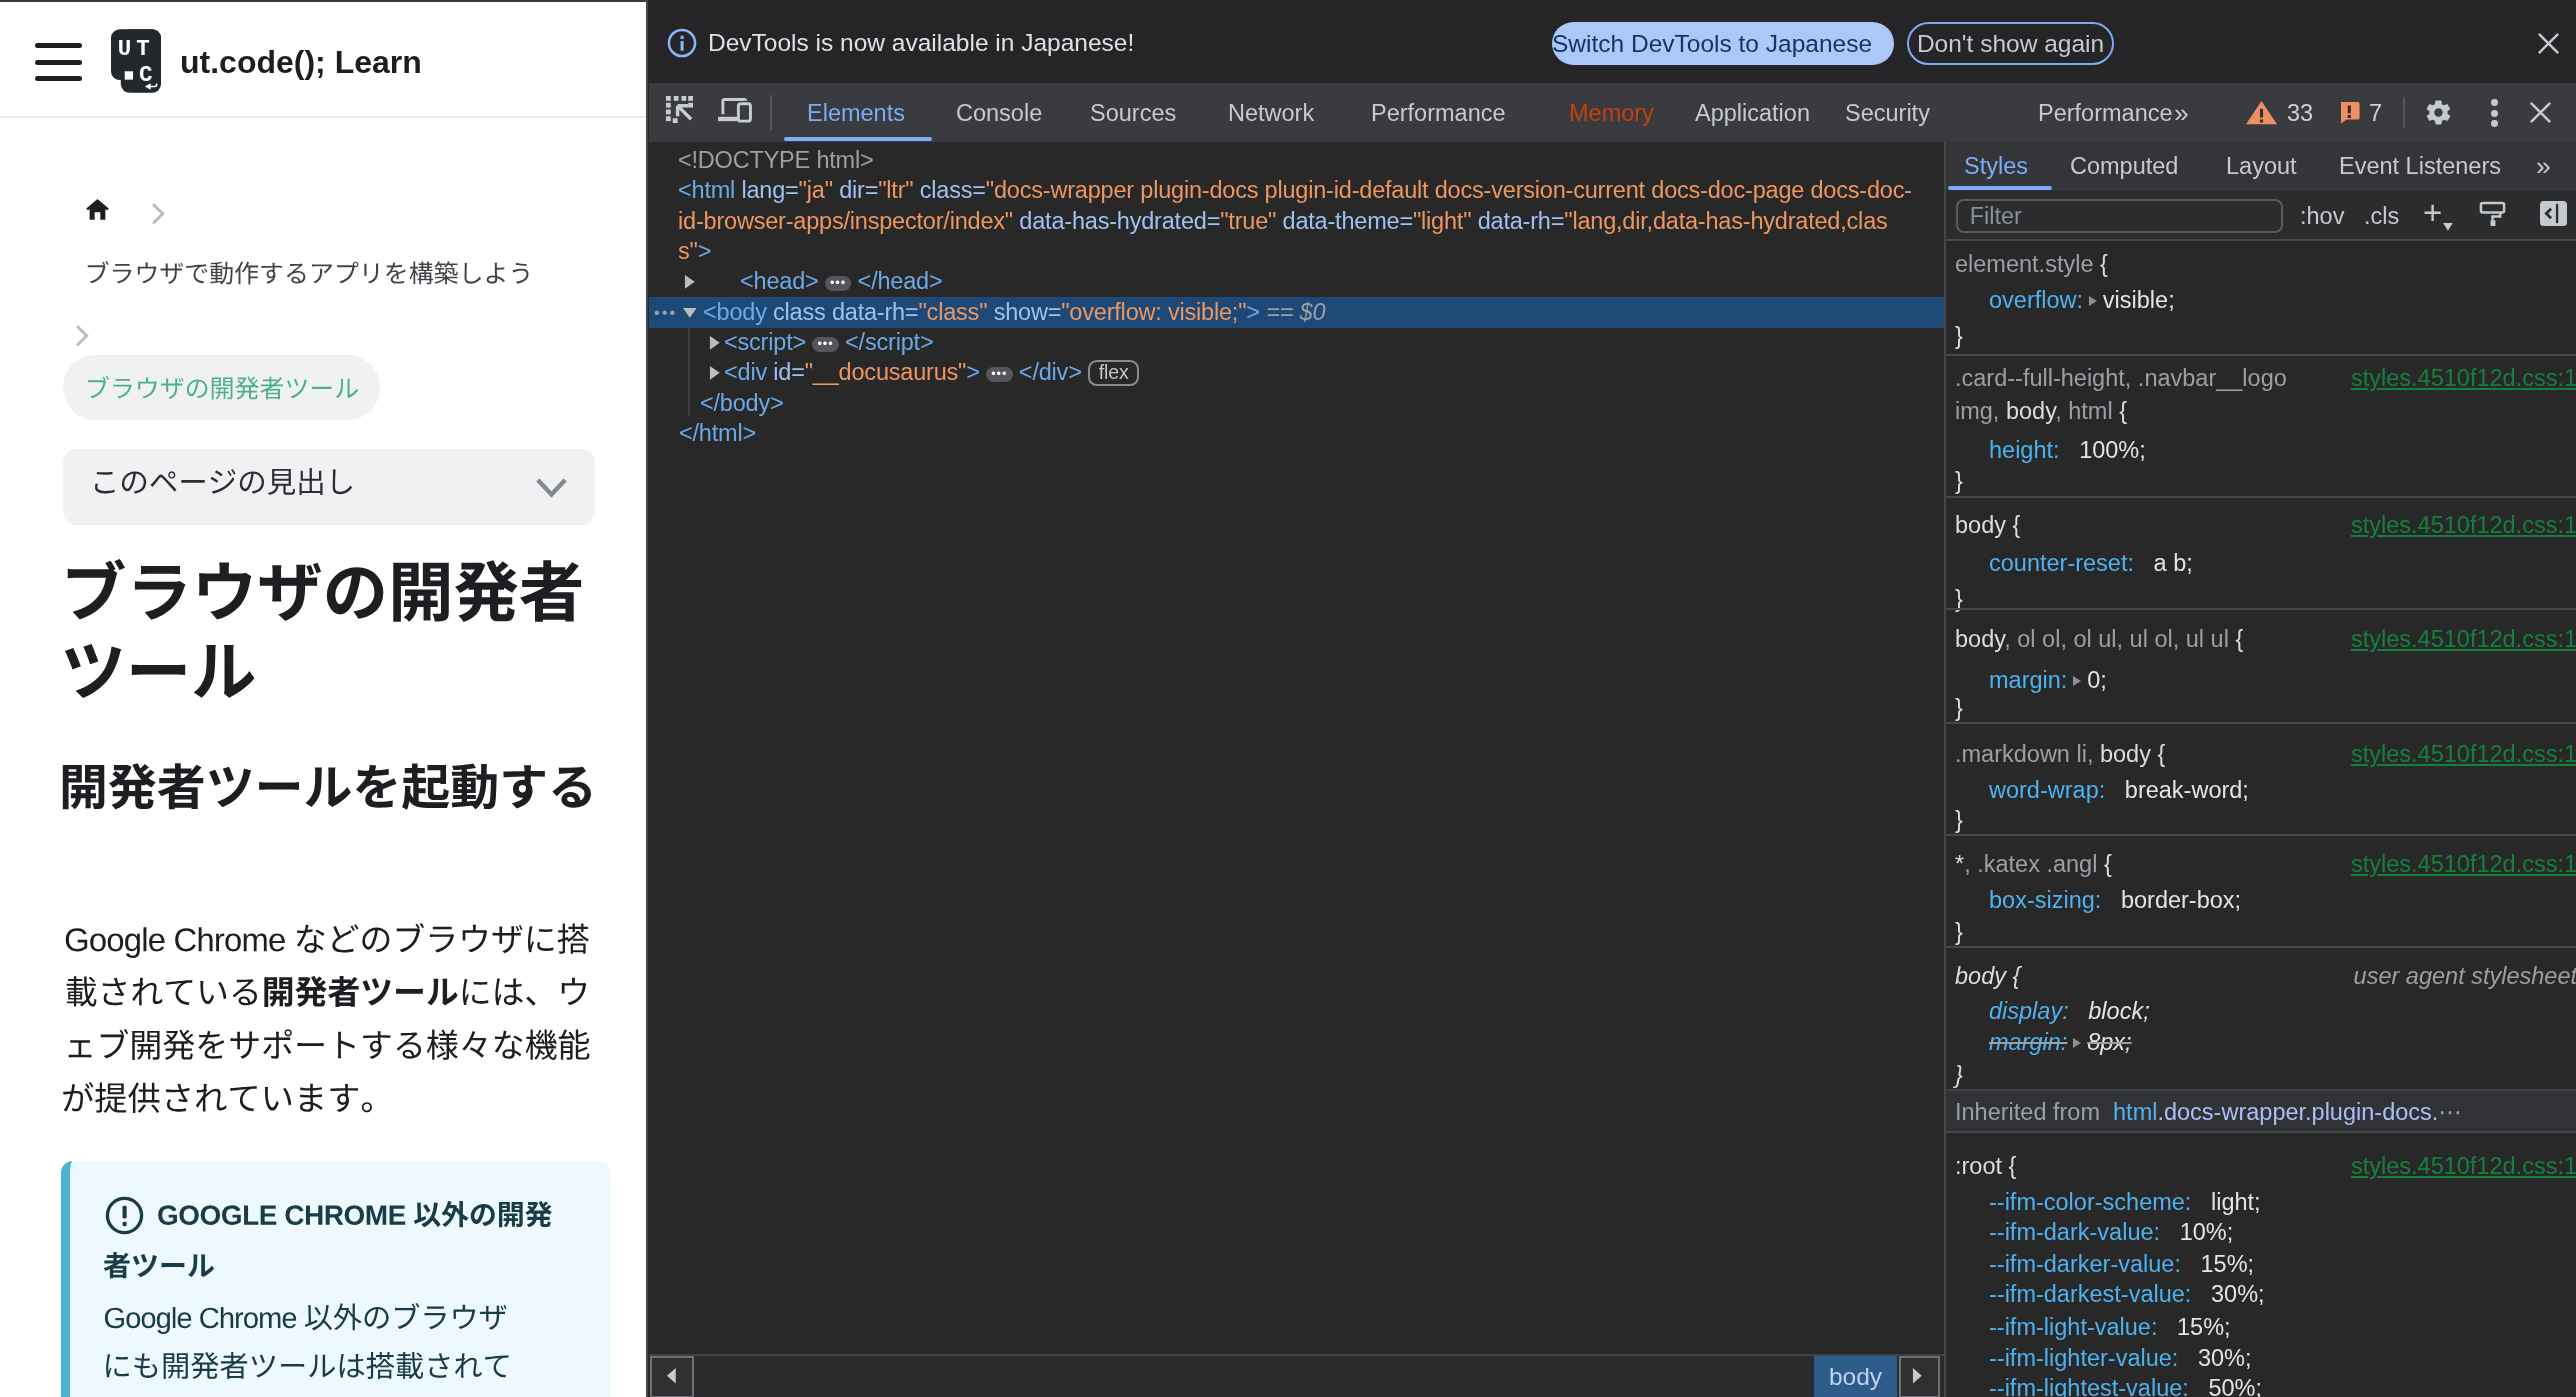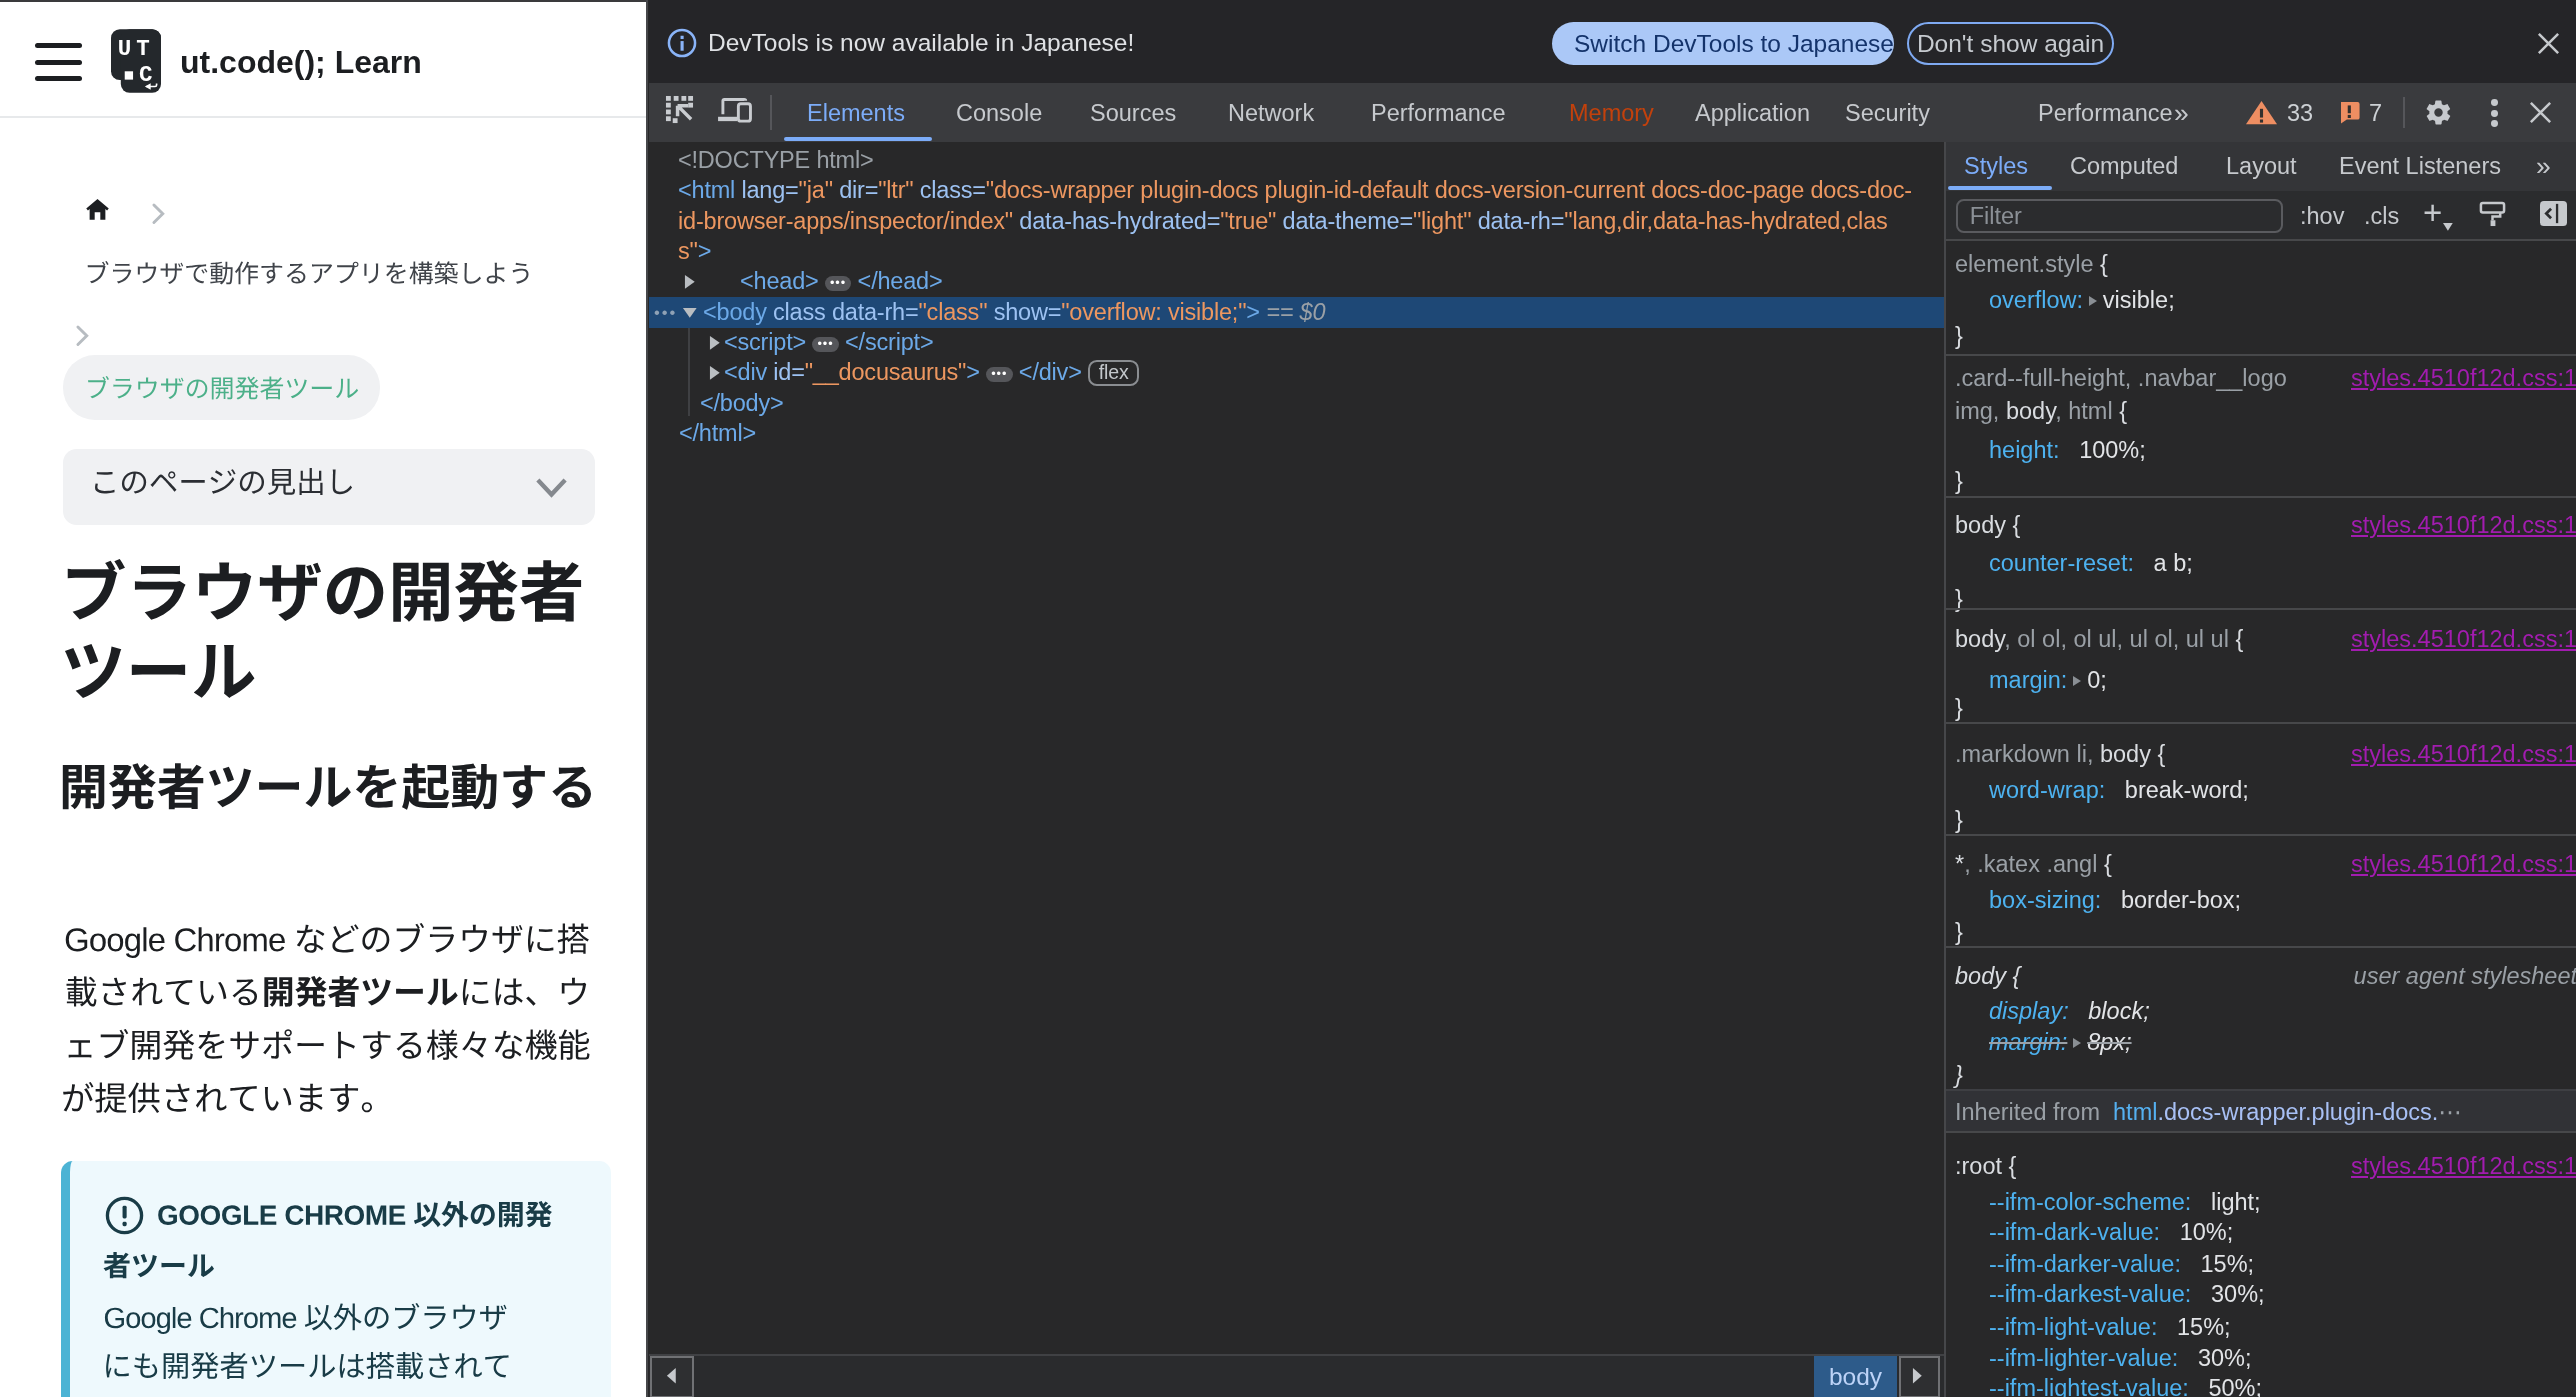--- a/index.html
+++ b/index.html
@@ -1,20 +1,20 @@
 <!DOCTYPE html>
 <html><head><meta charset="utf-8"><style>
 html,body{margin:0;padding:0;background:#fff}
 #root{position:relative;width:2576px;height:1398px;overflow:hidden;font-family:"Liberation Sans",sans-serif}
 .abs{position:absolute}
 .dtxt{font-size:23.5px;color:#c6c9cd;white-space:pre}
 .code{font-size:23.5px;white-space:pre;letter-spacing:-0.2px}
 .tag{color:#6CA9E8}.attr{color:#9DC2F2}.val{color:#ED9760}.gray{color:#9aa0a6}
 .prop{color:#4db2f0}.pval{color:#e2e4e7}.sel{color:#9aa0a6}.selw{color:#d9dce0}
-.link{color:#a21caf;text-decoration:underline}
+.link{color:#15803d;text-decoration:underline}
 .srow{position:absolute;left:1955px;font-size:23.5px;white-space:pre}
 </style></head><body>
 <div id="root">
 <div class="abs" style="left:0;top:0;width:646px;height:1398px;background:#fff"></div>
 <div class="abs" style="left:0;top:0;width:646px;height:2px;background:#3a3a3c"></div>
 <div class="abs" style="left:0;top:116px;width:646px;height:2px;background:#e7e9eb"></div>
 <div class="abs" style="left:35px;top:43px;width:47px;height:4.9px;border-radius:2.9px;background:#1c1e21"></div>
 <div class="abs" style="left:35px;top:60px;width:47px;height:4.9px;border-radius:2.9px;background:#1c1e21"></div>
 <div class="abs" style="left:35px;top:76px;width:47px;height:4.9px;border-radius:2.9px;background:#1c1e21"></div>
 <svg class="abs" style="left:111px;top:29px" width="50" height="64" viewBox="0 0 51 65">
@@ -95,21 +95,21 @@
       <path d="M13.7 -20.3Q14.9 -20.1 16.5 -20.0Q18.2 -19.9 19.9 -19.9Q21.7 -19.9 23.3 -20.0Q24.9 -20.1 26.0 -20.3V-17.8Q24.8 -17.7 23.2 -17.6Q21.6 -17.6 19.9 -17.6Q18.2 -17.6 16.5 -17.6Q14.9 -17.7 13.7 -17.8ZM14.8 -8.0Q14.6 -7.2 14.5 -6.6Q14.4 -5.9 14.4 -5.3Q14.4 -4.8 14.6 -4.3Q14.9 -3.8 15.4 -3.4Q16.0 -3.0 17.0 -2.8Q17.9 -2.6 19.5 -2.6Q21.5 -2.6 23.3 -2.8Q25.1 -3.0 26.9 -3.4L27.0 -0.8Q25.6 -0.6 23.7 -0.4Q21.8 -0.2 19.5 -0.2Q15.7 -0.2 13.9 -1.4Q12.2 -2.6 12.2 -4.7Q12.2 -5.5 12.3 -6.3Q12.4 -7.2 12.7 -8.2ZM8.0 -22.6Q7.9 -22.3 7.8 -21.9Q7.7 -21.6 7.6 -21.2Q7.5 -20.8 7.4 -20.6Q7.3 -19.7 7.0 -18.6Q6.8 -17.5 6.6 -16.3Q6.4 -15.0 6.3 -13.8Q6.1 -12.5 6.0 -11.3Q5.9 -10.1 5.9 -9.0Q5.9 -8.0 6.0 -7.0Q6.1 -6.0 6.2 -4.9Q6.5 -5.5 6.8 -6.3Q7.1 -7.1 7.4 -7.9Q7.7 -8.6 7.9 -9.2L9.2 -8.3Q8.8 -7.2 8.3 -5.9Q7.9 -4.6 7.5 -3.4Q7.2 -2.3 7.0 -1.5Q7.0 -1.2 6.9 -0.8Q6.9 -0.5 6.9 -0.2Q6.9 0.0 6.9 0.3Q7.0 0.6 7.0 0.8L4.8 1.0Q4.4 -0.6 4.1 -3.1Q3.7 -5.6 3.7 -8.6Q3.7 -10.3 3.9 -12.0Q4.0 -13.7 4.3 -15.4Q4.5 -17.0 4.7 -18.4Q4.9 -19.7 5.1 -20.7Q5.1 -21.2 5.2 -21.8Q5.3 -22.3 5.3 -22.8ZM43.3 -23.6Q43.1 -23.0 43.1 -22.5Q43.0 -22.0 42.9 -21.5Q42.8 -20.7 42.6 -19.4Q42.5 -18.1 42.3 -16.6Q42.1 -15.1 41.9 -13.5Q41.7 -12.0 41.5 -10.5Q41.3 -9.0 41.2 -7.7Q41.2 -6.5 41.2 -5.7Q41.2 -3.5 42.4 -2.2Q43.7 -1.0 46.2 -1.0Q48.5 -1.0 50.2 -1.6Q51.8 -2.2 52.8 -3.4Q53.7 -4.5 53.7 -6.1Q53.7 -7.6 52.9 -9.2Q52.1 -10.8 50.4 -12.2L53.0 -12.7Q54.6 -11.0 55.3 -9.4Q56.1 -7.7 56.1 -5.8Q56.1 -3.6 54.9 -2.0Q53.6 -0.3 51.4 0.5Q49.2 1.4 46.2 1.4Q44.2 1.4 42.5 0.7Q40.8 0.1 39.8 -1.4Q38.8 -2.9 38.8 -5.3Q38.8 -6.3 39.0 -7.8Q39.1 -9.4 39.4 -11.2Q39.6 -13.1 39.8 -15.0Q40.1 -16.9 40.3 -18.7Q40.5 -20.4 40.6 -21.6Q40.6 -22.4 40.6 -22.9Q40.7 -23.3 40.6 -23.7ZM33.7 -19.6Q34.9 -19.2 36.5 -18.9Q38.0 -18.7 39.6 -18.5Q41.1 -18.4 42.5 -18.4Q44.2 -18.4 45.7 -18.5Q47.3 -18.6 48.6 -18.8L48.5 -16.5Q47.1 -16.4 45.7 -16.3Q44.2 -16.2 42.4 -16.2Q41.1 -16.2 39.5 -16.4Q38.0 -16.5 36.4 -16.8Q34.9 -17.1 33.5 -17.4ZM32.9 -12.1Q34.4 -11.6 36.0 -11.3Q37.6 -11.1 39.1 -10.9Q40.7 -10.8 42.1 -10.8Q43.7 -10.8 45.2 -10.9Q46.8 -11.0 48.4 -11.2L48.3 -8.9Q46.8 -8.8 45.4 -8.7Q43.9 -8.6 42.4 -8.6Q40.0 -8.6 37.4 -8.9Q34.8 -9.2 32.8 -9.8ZM67.5 -11.9H82.4V-10.1H67.5ZM67.0 -6.8H83.1V-4.9H67.0ZM77.0 -11.3H79.0V1.8H77.0ZM70.8 -11.2H72.8V-5.8Q72.8 -5.1 72.6 -4.1Q72.4 -3.1 72.0 -1.9Q71.5 -0.8 70.7 0.3Q69.9 1.4 68.7 2.3Q68.4 2.0 68.0 1.6Q67.5 1.1 67.2 0.9Q68.7 -0.0 69.5 -1.3Q70.2 -2.5 70.5 -3.7Q70.8 -5.0 70.8 -5.8ZM63.8 -19.8H72.2V-18.1H63.8ZM77.7 -19.8H86.1V-18.1H77.7ZM85.3 -23.9H87.5V-0.5Q87.5 0.5 87.2 1.1Q87.0 1.6 86.3 1.9Q85.6 2.2 84.5 2.3Q83.3 2.4 81.6 2.3Q81.6 2.0 81.5 1.6Q81.4 1.2 81.2 0.8Q81.1 0.4 80.9 0.1Q82.2 0.1 83.2 0.1Q84.3 0.1 84.6 0.1Q85.0 0.1 85.1 -0.0Q85.3 -0.2 85.3 -0.5ZM64.0 -23.9H73.6V-13.8H64.0V-15.5H71.5V-22.2H64.0ZM86.4 -23.9V-22.2H78.4V-15.5H86.4V-13.8H76.3V-23.9ZM62.7 -23.9H64.9V2.4H62.7ZM96.8 -14.5H113.3V-12.4H96.8ZM93.8 -23.9H102.7V-21.9H93.8ZM93.0 -7.9H116.9V-5.8H93.0ZM101.9 -23.9H102.3L102.8 -24.0L104.3 -23.3Q103.4 -21.1 102.2 -19.2Q100.9 -17.3 99.3 -15.7Q97.7 -14.1 95.9 -12.9Q94.1 -11.7 92.3 -10.9Q92.0 -11.3 91.6 -11.8Q91.2 -12.3 90.9 -12.6Q92.6 -13.3 94.2 -14.4Q95.9 -15.5 97.4 -16.9Q98.9 -18.3 100.1 -20.0Q101.3 -21.7 101.9 -23.5ZM100.0 -13.5H102.2V-8.4Q102.2 -6.8 101.9 -5.3Q101.6 -3.8 100.8 -2.3Q99.9 -0.9 98.3 0.3Q96.6 1.6 93.8 2.5Q93.7 2.3 93.4 1.9Q93.2 1.6 92.9 1.3Q92.6 1.0 92.4 0.8Q94.9 -0.1 96.4 -1.1Q98.0 -2.2 98.7 -3.4Q99.5 -4.6 99.7 -5.9Q100.0 -7.1 100.0 -8.4ZM107.4 -25.1Q108.4 -22.4 110.2 -20.0Q111.9 -17.6 114.2 -15.7Q116.5 -13.9 119.1 -12.8Q118.9 -12.6 118.6 -12.3Q118.3 -11.9 118.0 -11.6Q117.8 -11.2 117.6 -10.9Q114.9 -12.2 112.5 -14.2Q110.2 -16.2 108.4 -18.8Q106.6 -21.5 105.4 -24.5ZM93.4 -19.7 94.8 -20.9Q95.5 -20.4 96.3 -19.8Q97.0 -19.2 97.7 -18.6Q98.4 -18.0 98.8 -17.5L97.3 -16.2Q96.9 -16.6 96.3 -17.3Q95.6 -17.9 94.8 -18.5Q94.1 -19.2 93.4 -19.7ZM113.0 -24.9 114.7 -23.7Q113.6 -22.5 112.2 -21.4Q110.8 -20.2 109.6 -19.4L108.2 -20.5Q109.0 -21.1 109.9 -21.8Q110.7 -22.6 111.6 -23.4Q112.4 -24.2 113.0 -24.9ZM116.5 -21.4 118.2 -20.2Q117.0 -19.1 115.5 -17.9Q114.0 -16.7 112.7 -15.8L111.3 -16.9Q112.2 -17.5 113.1 -18.3Q114.1 -19.1 115.0 -19.9Q115.9 -20.7 116.5 -21.4ZM107.5 -13.4H109.8V-1.0Q109.8 -0.3 110.0 -0.1Q110.2 0.1 111.0 0.1Q111.2 0.1 111.6 0.1Q112.1 0.1 112.7 0.1Q113.2 0.1 113.7 0.1Q114.2 0.1 114.4 0.1Q114.9 0.1 115.1 -0.2Q115.4 -0.4 115.5 -1.3Q115.6 -2.1 115.6 -3.7Q116.0 -3.4 116.6 -3.1Q117.2 -2.9 117.7 -2.8Q117.6 -0.8 117.3 0.2Q117.0 1.3 116.3 1.7Q115.7 2.2 114.6 2.2Q114.4 2.2 113.8 2.2Q113.3 2.2 112.6 2.2Q112.0 2.2 111.4 2.2Q110.9 2.2 110.7 2.2Q109.4 2.2 108.7 1.9Q108.0 1.6 107.7 0.9Q107.5 0.2 107.5 -1.0ZM121.6 -15.6H148.4V-13.5H121.6ZM124.3 -21.4H141.7V-19.4H124.3ZM129.1 -5.5H143.3V-3.7H129.1ZM129.1 -0.5H143.3V1.4H129.1ZM132.0 -25.2H134.2V-14.5H132.0ZM145.1 -24.2 147.0 -23.1Q144.0 -19.2 140.1 -15.9Q136.2 -12.6 131.7 -10.1Q127.2 -7.5 122.4 -5.7Q122.3 -5.9 122.0 -6.3Q121.7 -6.6 121.5 -7.0Q121.2 -7.3 121.0 -7.5Q125.8 -9.2 130.3 -11.7Q134.8 -14.2 138.6 -17.3Q142.4 -20.5 145.1 -24.2ZM127.9 -10.4H144.7V2.3H142.4V-8.5H130.2V2.4H127.9ZM163.7 -22.6Q163.9 -22.0 164.3 -21.0Q164.8 -19.9 165.2 -18.7Q165.7 -17.5 166.1 -16.4Q166.5 -15.3 166.7 -14.7L164.3 -13.9Q164.1 -14.5 163.8 -15.6Q163.4 -16.7 162.9 -17.9Q162.5 -19.1 162.1 -20.1Q161.7 -21.2 161.4 -21.8ZM177.0 -20.6Q176.9 -20.3 176.7 -19.8Q176.6 -19.3 176.5 -18.9Q176.0 -17.1 175.3 -15.1Q174.6 -13.1 173.7 -11.2Q172.7 -9.3 171.5 -7.7Q169.9 -5.7 168.0 -4.0Q166.1 -2.3 164.0 -1.0Q161.8 0.2 159.7 1.0L157.7 -1.1Q159.8 -1.7 161.9 -2.9Q164.1 -4.0 166.0 -5.6Q167.9 -7.2 169.4 -9.1Q170.6 -10.6 171.6 -12.6Q172.6 -14.6 173.2 -16.9Q173.9 -19.2 174.2 -21.4ZM155.3 -20.8Q155.6 -20.1 156.1 -19.1Q156.5 -18.0 157.0 -16.8Q157.5 -15.5 158.0 -14.4Q158.4 -13.3 158.7 -12.5L156.3 -11.7Q156.1 -12.2 155.8 -13.1Q155.5 -14.0 155.1 -15.0Q154.7 -16.0 154.3 -17.0Q153.9 -18.0 153.5 -18.7Q153.2 -19.5 152.9 -19.9ZM183.1 -13.0Q183.5 -13.0 184.2 -12.9Q184.8 -12.9 185.6 -12.9Q186.4 -12.8 187.2 -12.8Q187.7 -12.8 188.7 -12.8Q189.7 -12.8 191.1 -12.8Q192.4 -12.8 193.9 -12.8Q195.5 -12.8 197.0 -12.8Q198.5 -12.8 199.8 -12.8Q201.2 -12.8 202.2 -12.8Q203.2 -12.8 203.7 -12.8Q204.8 -12.8 205.6 -12.9Q206.4 -13.0 206.9 -13.0V-10.1Q206.5 -10.1 205.6 -10.1Q204.7 -10.2 203.7 -10.2Q203.2 -10.2 202.2 -10.2Q201.2 -10.2 199.8 -10.2Q198.5 -10.2 197.0 -10.2Q195.5 -10.2 193.9 -10.2Q192.4 -10.2 191.1 -10.2Q189.7 -10.2 188.7 -10.2Q187.7 -10.2 187.2 -10.2Q186.0 -10.2 184.9 -10.2Q183.8 -10.1 183.1 -10.1ZM225.7 -0.6Q225.8 -1.0 225.9 -1.4Q225.9 -1.9 225.9 -2.3Q225.9 -2.6 225.9 -3.6Q225.9 -4.6 225.9 -6.1Q225.9 -7.6 225.9 -9.4Q225.9 -11.1 225.9 -12.9Q225.9 -14.6 225.9 -16.1Q225.9 -17.7 225.9 -18.8Q225.9 -19.9 225.9 -20.3Q225.9 -21.1 225.8 -21.7Q225.8 -22.3 225.8 -22.5H228.5Q228.5 -22.3 228.4 -21.7Q228.4 -21.1 228.4 -20.3Q228.4 -19.9 228.4 -18.8Q228.4 -17.7 228.4 -16.2Q228.4 -14.7 228.4 -13.0Q228.4 -11.2 228.4 -9.6Q228.4 -7.9 228.4 -6.5Q228.4 -5.0 228.4 -4.1Q228.4 -3.2 228.4 -3.0Q229.8 -3.6 231.4 -4.7Q233.0 -5.8 234.5 -7.2Q236.0 -8.7 237.1 -10.4L238.6 -8.3Q237.3 -6.6 235.6 -5.0Q233.8 -3.4 232.0 -2.1Q230.1 -0.9 228.3 0.0Q228.0 0.2 227.7 0.4Q227.5 0.6 227.3 0.7ZM212.0 -0.8Q213.9 -2.1 215.2 -4.1Q216.5 -6.0 217.2 -8.2Q217.5 -9.2 217.7 -10.7Q217.9 -12.2 218.0 -14.0Q218.1 -15.7 218.1 -17.3Q218.1 -19.0 218.1 -20.2Q218.1 -20.9 218.0 -21.4Q218.0 -21.9 217.9 -22.4H220.6Q220.6 -22.2 220.6 -21.9Q220.6 -21.5 220.5 -21.1Q220.5 -20.7 220.5 -20.3Q220.5 -19.0 220.5 -17.3Q220.4 -15.6 220.3 -13.7Q220.2 -11.9 220.1 -10.3Q219.9 -8.6 219.6 -7.5Q218.9 -5.1 217.5 -3.0Q216.1 -0.8 214.2 0.7ZM252.0 -17.7Q253.2 -17.6 254.5 -17.5Q255.7 -17.5 257.1 -17.5Q259.8 -17.5 262.4 -17.7Q265.1 -17.9 267.4 -18.4V-16.1Q265.0 -15.7 262.3 -15.5Q259.7 -15.3 257.0 -15.3Q255.7 -15.3 254.5 -15.3Q253.3 -15.4 252.0 -15.5ZM262.5 -23.1Q262.4 -22.7 262.4 -22.2Q262.3 -21.8 262.3 -21.3Q262.2 -20.8 262.2 -19.9Q262.2 -19.1 262.2 -18.1Q262.2 -17.2 262.2 -16.3Q262.2 -14.6 262.3 -12.9Q262.3 -11.1 262.4 -9.5Q262.5 -7.9 262.6 -6.5Q262.6 -5.1 262.6 -3.9Q262.6 -3.0 262.4 -2.1Q262.1 -1.3 261.6 -0.6Q261.0 0.1 260.0 0.5Q259.0 0.9 257.4 0.9Q254.4 0.9 252.8 -0.2Q251.2 -1.3 251.2 -3.4Q251.2 -4.6 252.0 -5.7Q252.7 -6.7 254.1 -7.3Q255.4 -7.9 257.4 -7.9Q259.3 -7.9 260.9 -7.5Q262.5 -7.0 263.9 -6.3Q265.3 -5.6 266.4 -4.8Q267.5 -3.9 268.5 -3.1L267.2 -1.1Q265.6 -2.5 264.0 -3.7Q262.5 -4.8 260.8 -5.4Q259.1 -6.0 257.2 -6.0Q255.5 -6.0 254.5 -5.4Q253.4 -4.7 253.4 -3.6Q253.4 -2.5 254.4 -1.9Q255.4 -1.2 257.0 -1.2Q258.3 -1.2 259.0 -1.6Q259.7 -2.1 260.0 -2.8Q260.3 -3.5 260.3 -4.5Q260.3 -5.3 260.2 -6.7Q260.2 -8.1 260.1 -9.7Q260.0 -11.4 260.0 -13.1Q259.9 -14.8 259.9 -16.3Q259.9 -17.8 259.9 -19.1Q259.9 -20.5 259.9 -21.3Q259.9 -21.6 259.9 -22.2Q259.8 -22.7 259.8 -23.1ZM247.7 -22.9Q247.6 -22.7 247.5 -22.3Q247.4 -21.9 247.3 -21.5Q247.2 -21.2 247.1 -20.9Q247.0 -20.0 246.8 -18.9Q246.6 -17.7 246.4 -16.4Q246.1 -15.1 246.0 -13.7Q245.8 -12.3 245.7 -11.1Q245.6 -9.8 245.6 -8.8Q245.6 -7.7 245.7 -6.7Q245.8 -5.7 245.9 -4.6Q246.2 -5.3 246.5 -6.1Q246.8 -6.9 247.1 -7.7Q247.4 -8.4 247.7 -9.0L248.9 -8.1Q248.5 -7.0 248.1 -5.8Q247.6 -4.5 247.3 -3.3Q246.9 -2.2 246.7 -1.4Q246.7 -1.1 246.6 -0.8Q246.6 -0.4 246.6 -0.1Q246.6 0.1 246.7 0.4Q246.7 0.7 246.7 0.9L244.6 1.1Q244.1 -0.5 243.8 -2.9Q243.4 -5.3 243.4 -8.4Q243.4 -10.0 243.6 -11.9Q243.8 -13.7 244.0 -15.4Q244.2 -17.1 244.5 -18.6Q244.7 -20.1 244.8 -21.0Q244.9 -21.5 245.0 -22.1Q245.0 -22.7 245.0 -23.1ZM280.6 -22.1H298.6V-20.1H280.6ZM284.4 -25.2H286.5V-17.6H284.4ZM292.3 -25.2H294.4V-17.5H292.3ZM289.3 -16.3Q288.4 -15.0 287.0 -13.5Q285.7 -12.0 284.0 -10.7Q282.4 -9.4 280.5 -8.4Q280.4 -8.8 280.0 -9.4Q279.7 -9.9 279.4 -10.2Q281.2 -11.1 282.9 -12.5Q284.6 -13.8 286.0 -15.3Q287.3 -16.9 288.1 -18.4H290.2Q291.4 -16.7 292.8 -15.3Q294.3 -13.8 296.0 -12.6Q297.7 -11.4 299.3 -10.7Q299.0 -10.3 298.7 -9.7Q298.3 -9.2 298.1 -8.7Q296.5 -9.6 294.8 -10.8Q293.2 -12.0 291.7 -13.5Q290.3 -14.9 289.3 -16.3ZM284.7 -11.4H294.2V-9.5H284.7ZM283.9 -0.8H295.1V1.1H283.9ZM282.7 -7.1H296.3V2.3H294.2V-5.2H284.8V2.4H282.7ZM270.8 -10.0Q272.6 -10.5 275.2 -11.3Q277.8 -12.0 280.4 -12.8L280.7 -10.8Q278.3 -10.0 275.8 -9.2Q273.4 -8.4 271.4 -7.8ZM271.3 -19.2H280.5V-17.0H271.3ZM275.4 -25.2H277.6V-0.3Q277.6 0.6 277.3 1.1Q277.1 1.7 276.5 1.9Q275.9 2.2 275.0 2.3Q274.0 2.4 272.6 2.4Q272.5 1.9 272.3 1.3Q272.1 0.7 271.9 0.2Q272.9 0.2 273.7 0.2Q274.6 0.2 274.8 0.2Q275.1 0.2 275.3 0.1Q275.4 -0.0 275.4 -0.3ZM321.9 -23.7 323.5 -24.8Q324.7 -23.9 325.9 -22.8Q327.1 -21.6 327.7 -20.7L326.0 -19.5Q325.6 -20.1 324.9 -20.8Q324.3 -21.5 323.5 -22.3Q322.7 -23.1 321.9 -23.7ZM301.6 -18.6H328.5V-16.7H301.6ZM303.0 -22.8H316.0V-21.0H303.0ZM302.4 -14.7H316.6V-13.0H302.4ZM302.0 -2.3H316.7V-0.6H302.0ZM308.4 -25.2H310.6V-17.0H308.4ZM304.8 -7.0V-5.3H314.1V-7.0ZM304.8 -10.0V-8.3H314.1V-10.0ZM303.1 -11.3H315.9V-4.0H303.1ZM308.6 -10.5H310.3V-4.5H310.4V2.4H308.4V-4.5H308.6ZM308.4 -16.6H310.5V-10.9H308.4ZM317.7 -25.2H319.9Q319.9 -20.9 320.1 -17.0Q320.4 -13.2 320.9 -10.1Q321.3 -6.9 322.1 -4.6Q322.8 -2.3 323.7 -1.1Q324.6 0.2 325.8 0.2Q326.4 0.2 326.7 -1.0Q326.9 -2.2 327.1 -4.9Q327.4 -4.6 328.0 -4.3Q328.5 -4.0 328.9 -3.8Q328.7 -1.4 328.4 -0.1Q328.0 1.3 327.3 1.8Q326.7 2.4 325.5 2.4Q324.1 2.4 322.9 1.4Q321.8 0.4 320.9 -1.4Q320.0 -3.3 319.4 -5.8Q318.8 -8.3 318.4 -11.4Q318.1 -14.5 317.9 -18.0Q317.7 -21.4 317.7 -25.2ZM325.2 -15.0 327.2 -14.4Q326.1 -10.9 324.4 -7.7Q322.7 -4.6 320.5 -2.0Q318.3 0.6 315.6 2.4Q315.3 2.0 314.9 1.5Q314.4 1.1 314.0 0.7Q316.6 -0.9 318.8 -3.4Q320.9 -5.8 322.5 -8.8Q324.1 -11.7 325.2 -15.0ZM345.7 -21.3Q345.6 -21.7 345.4 -22.4Q345.2 -23.0 345.0 -23.6L347.5 -23.9Q347.7 -23.1 347.9 -22.0Q348.2 -20.9 348.6 -19.8Q348.9 -18.6 349.3 -17.7Q350.0 -15.7 351.0 -13.8Q352.1 -11.9 353.0 -10.5Q353.3 -10.1 353.7 -9.7Q354.0 -9.3 354.3 -9.0L353.1 -7.2Q352.6 -7.4 351.7 -7.5Q350.8 -7.6 349.8 -7.7Q348.7 -7.8 347.7 -7.9Q346.7 -8.0 345.9 -8.1L346.0 -10.1Q346.9 -10.0 347.8 -9.9Q348.8 -9.8 349.6 -9.8Q350.5 -9.7 351.0 -9.6Q350.4 -10.6 349.7 -11.8Q349.0 -13.1 348.3 -14.5Q347.6 -15.9 347.1 -17.2Q346.6 -18.5 346.3 -19.5Q345.9 -20.6 345.7 -21.3ZM334.7 -18.9Q337.2 -18.6 339.6 -18.5Q342.0 -18.4 344.1 -18.5Q346.2 -18.5 347.9 -18.7Q349.1 -18.8 350.4 -19.0Q351.8 -19.3 353.1 -19.6Q354.4 -19.9 355.6 -20.3L355.9 -17.9Q354.8 -17.6 353.5 -17.4Q352.3 -17.1 351.0 -16.9Q349.8 -16.7 348.7 -16.6Q345.8 -16.3 342.3 -16.2Q338.8 -16.2 334.8 -16.5ZM339.4 -9.4Q338.7 -8.3 338.3 -7.3Q337.9 -6.3 337.9 -5.2Q337.9 -3.1 339.8 -2.1Q341.7 -1.1 345.0 -1.0Q347.3 -1.0 349.2 -1.2Q351.2 -1.4 352.7 -1.8L352.6 0.6Q351.2 0.9 349.3 1.1Q347.4 1.3 344.9 1.3Q342.0 1.2 339.9 0.5Q337.9 -0.1 336.7 -1.5Q335.6 -2.9 335.6 -4.9Q335.6 -6.2 336.0 -7.4Q336.4 -8.6 337.0 -9.9ZM389.2 -2.3Q388.0 -1.1 386.6 -0.4Q385.2 0.2 383.7 0.2Q382.2 0.2 381.3 -0.7Q380.4 -1.7 380.4 -3.6Q380.4 -4.8 380.6 -6.3Q380.7 -7.8 380.9 -9.3Q381.2 -10.9 381.3 -12.3Q381.5 -13.6 381.5 -14.7Q381.5 -16.0 380.9 -16.6Q380.2 -17.2 379.1 -17.2Q378.0 -17.2 376.8 -16.6Q375.5 -16.0 374.1 -14.9Q372.7 -13.9 371.5 -12.6Q370.2 -11.4 369.1 -10.1L369.1 -13.1Q369.7 -13.7 370.6 -14.5Q371.5 -15.3 372.6 -16.2Q373.7 -17.0 374.9 -17.8Q376.1 -18.5 377.4 -19.0Q378.6 -19.4 379.7 -19.4Q381.1 -19.4 382.0 -18.9Q382.9 -18.5 383.4 -17.5Q383.9 -16.6 383.9 -15.4Q383.9 -14.3 383.7 -12.8Q383.5 -11.4 383.3 -9.8Q383.1 -8.3 382.9 -6.8Q382.7 -5.3 382.7 -4.2Q382.7 -3.5 383.1 -2.9Q383.5 -2.4 384.3 -2.4Q385.4 -2.4 386.5 -3.0Q387.7 -3.6 388.8 -4.9ZM369.1 -16.6Q368.7 -16.6 368.0 -16.5Q367.2 -16.4 366.3 -16.3Q365.4 -16.1 364.4 -16.0Q363.4 -15.9 362.6 -15.7L362.4 -18.2Q362.9 -18.2 363.3 -18.2Q363.8 -18.2 364.3 -18.2Q364.9 -18.3 365.9 -18.4Q366.8 -18.5 367.8 -18.6Q368.8 -18.7 369.7 -18.9Q370.6 -19.1 371.1 -19.2L371.9 -18.2Q371.7 -17.8 371.3 -17.3Q371.0 -16.8 370.7 -16.3Q370.4 -15.7 370.1 -15.3L369.2 -11.2Q368.7 -10.4 367.9 -9.3Q367.2 -8.2 366.3 -7.0Q365.5 -5.8 364.7 -4.6Q363.8 -3.4 363.1 -2.4L361.6 -4.5Q362.2 -5.2 363.0 -6.2Q363.7 -7.2 364.6 -8.3Q365.4 -9.5 366.3 -10.6Q367.1 -11.8 367.7 -12.7Q368.4 -13.7 368.7 -14.3L368.8 -15.8ZM368.8 -21.6Q368.8 -22.1 368.8 -22.7Q368.8 -23.3 368.7 -23.8L371.5 -23.7Q371.4 -23.1 371.2 -21.9Q371.0 -20.6 370.8 -18.8Q370.7 -17.1 370.5 -15.2Q370.4 -13.3 370.3 -11.4Q370.2 -9.5 370.2 -7.9Q370.2 -6.6 370.2 -5.4Q370.2 -4.3 370.2 -3.1Q370.2 -2.0 370.3 -0.7Q370.3 -0.3 370.4 0.2Q370.4 0.7 370.4 1.2H367.8Q367.9 0.7 367.9 0.2Q367.9 -0.3 367.9 -0.6Q367.9 -2.1 367.9 -3.2Q368.0 -4.3 368.0 -5.5Q368.0 -6.7 368.0 -8.3Q368.0 -9.0 368.1 -10.1Q368.1 -11.3 368.2 -12.7Q368.3 -14.1 368.4 -15.5Q368.5 -17.0 368.6 -18.2Q368.7 -19.5 368.7 -20.4Q368.8 -21.3 368.8 -21.6ZM392.5 -19.9Q393.4 -20.0 394.1 -20.0Q394.8 -20.1 395.2 -20.1Q396.0 -20.2 397.3 -20.3Q398.7 -20.4 400.4 -20.6Q402.2 -20.8 404.3 -21.0Q406.3 -21.1 408.4 -21.3Q410.0 -21.4 411.5 -21.6Q412.9 -21.7 414.2 -21.7Q415.5 -21.8 416.5 -21.8L416.5 -19.4Q415.6 -19.5 414.5 -19.4Q413.4 -19.4 412.4 -19.3Q411.4 -19.2 410.6 -19.0Q409.0 -18.5 407.7 -17.4Q406.4 -16.4 405.5 -15.0Q404.6 -13.7 404.2 -12.2Q403.7 -10.8 403.7 -9.5Q403.7 -7.7 404.3 -6.4Q404.9 -5.1 405.9 -4.2Q407.0 -3.3 408.3 -2.7Q409.6 -2.2 411.1 -1.9Q412.6 -1.6 414.1 -1.6L413.2 0.9Q411.5 0.9 409.8 0.5Q408.1 0.1 406.6 -0.7Q405.1 -1.5 403.9 -2.6Q402.7 -3.8 402.0 -5.4Q401.3 -6.9 401.3 -8.9Q401.3 -11.3 402.1 -13.3Q403.0 -15.3 404.3 -16.8Q405.5 -18.3 406.9 -19.1Q406.0 -19.0 404.5 -18.8Q403.1 -18.7 401.5 -18.5Q399.9 -18.3 398.2 -18.1Q396.6 -17.9 395.2 -17.7Q393.8 -17.5 392.8 -17.3Z" fill="#193c47"></path>
     </svg>
 <div class="abs" style="left:646px;top:0;width:1930px;height:1398px;background:#282829;border-left:2.9px solid #46474a;box-sizing:border-box"></div>
 <div class="abs" style="left:649px;top:0;width:1927px;height:83px;background:#252528"></div>
 <svg class="abs" style="left:667px;top:28px" width="30" height="30" viewBox="0 0 31 31">
 <circle cx="15.5" cy="15.5" r="13.5" stroke="#8ab4f8" stroke-width="2.6" fill="none"></circle>
 <rect x="14" y="13.5" width="3.2" height="10" fill="#8ab4f8"></rect>
       <rect x="14" y="8" width="3.2" height="3.4" fill="#8ab4f8"></rect>
     </svg>
 <div class="abs dtxt" style="left:708px;top:29px;color:#dfe1e4;font-size:24.5px">DevTools is now available in Japanese!</div>
-<div class="abs" style="left:1552px;top:21.5px;width:342px;height:43px;border-radius:21.5px;background:#abc8f7;color:#14336b;font-size:24.5px;text-align:right;line-height:43px">Switch DevTools to Japanese</div>
+<div class="abs" style="left:1552px;top:21.5px;width:342px;height:43px;border-radius:21.5px;background:#abc8f7;color:#14336b;font-size:24.5px;text-align:left;line-height:43px">Switch DevTools to Japanese</div>
 <div class="abs" style="left:1907px;top:21.5px;width:207px;height:43px;border-radius:21.5px;border:2px solid #7faaf2;box-sizing:border-box;color:#c6cacf;font-size:24.5px;text-align:center;line-height:39px">Don't show again</div>
 <svg class="abs" style="left:2535px;top:30px" width="27" height="27" viewBox="0 0 28 28">
       <path d="M4 4 L24 24 M24 4 L4 24" stroke="#c6c9cd" stroke-width="2.6"></path>
     </svg>
 <div class="abs" style="left:649px;top:83px;width:1927px;height:59px;background:#3a3b3e"></div>
 <svg class="abs" style="left:665px;top:95px" width="29" height="30" viewBox="0 0 30 31">
 <g fill="#c9ccd0">
 <rect x="1" y="1" width="5" height="5"></rect>
         <rect x="9" y="1" width="5" height="5"></rect>
         <rect x="17" y="1" width="5" height="5"></rect>

